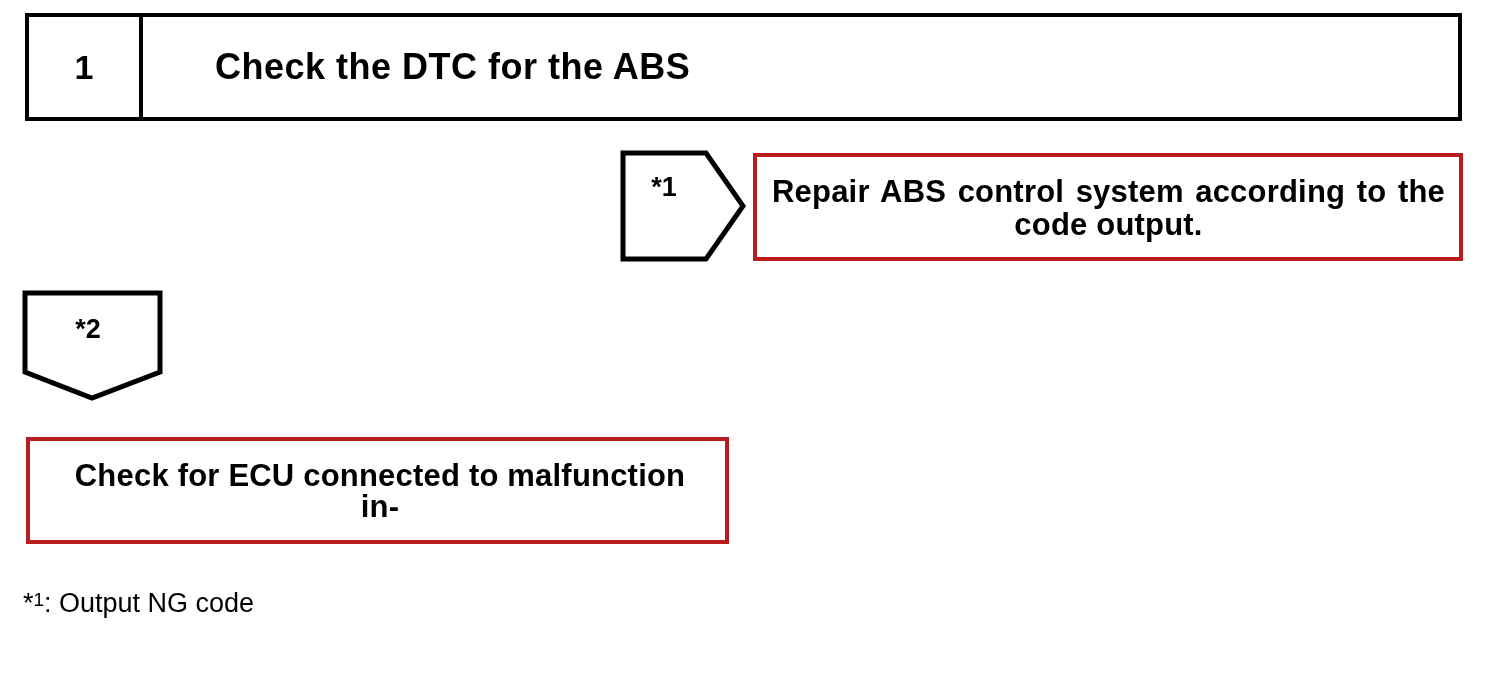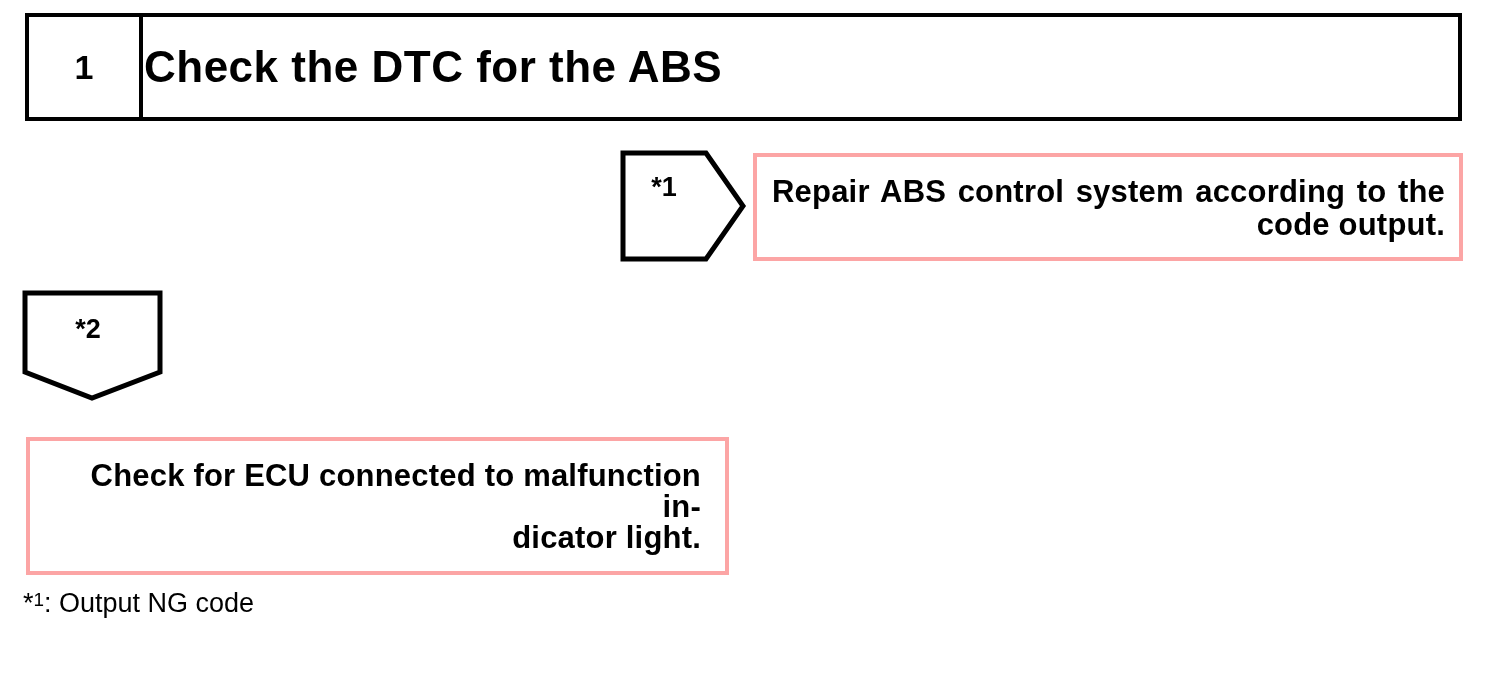--- a/index.html
+++ b/index.html
@@ -36,24 +36,25 @@
     display: flex;
     align-items: center;
     justify-content: center;
     font-size: 34px;
     font-weight: bold;
   }
   .step-title-cell {
     flex: 1;
     display: flex;
     align-items: center;
-    padding-left: 1px;
-    font-size: 44px;
+    padding-left: 30px;
+    font-size: 36px;
     font-weight: bold;
     letter-spacing: 0.5px;
+    margin-left: 42px;
   }
 
   
   .connector-svg {
     position: absolute;
     overflow: visible;
   }
   .connector-svg polygon {
     fill: #ffffff;
     stroke: #000000;
@@ -63,49 +64,49 @@
   .connector-svg text {
     font-family: "Liberation Sans", sans-serif;
     font-size: 27px;
     font-weight: bold;
     fill: #000000;
   }
 
   
   .action-box {
     position: absolute;
-    border: 4px solid #fca5a5;
+    border: 4px solid #b91c1c;
     box-sizing: border-box;
     background: #fff;
     font-weight: bold;
     font-size: 31px;
     line-height: 33px;
     letter-spacing: 0.2px;
   }
   .action-box .line-justified {
     display: block;
     text-align: justify;
     text-align-last: justify;
   }
   .action-box .line-plain {
     display: block;
-    text-align: right;
+    text-align: center;
   }
   .repair-box {
     left: 753px;
     top: 153px;
     width: 710px;
     height: 108px;
     padding: 18px 14px 0 15px;
   }
   .check-box {
     left: 26px;
     top: 437px;
     width: 703px;
-    height: 138px;
+    height: 107px;
     padding: 19px 24px 1px 29px;
     line-height: 31px;
   }
 
   
   .footnotes {
     position: absolute;
     left: 23px;
     top: 583px;
     font-size: 27px;
@@ -142,20 +143,19 @@
     <span class="line-plain">code output.</span>
   </div>
 
   <svg class="connector-svg" style="left:22px; top:290px;" width="142" height="112" viewBox="0 0 142 112">
     <polygon points="3,3 138,3 138,82 70,108 3,82"></polygon>
     <text x="66" y="48" text-anchor="middle">*2</text>
   </svg>
 
   <div class="action-box check-box">
     <span class="line-plain">Check for ECU connected to malfunction in-</span>
-    <span class="line-plain">dicator light.</span>
   </div>
 
   <div class="footnotes">
     <div class="footnote-line"><span>*</span><sup>1</sup><span>: Output NG code</span></div>
   </div>
 
 </div>
 
 </body></html>

